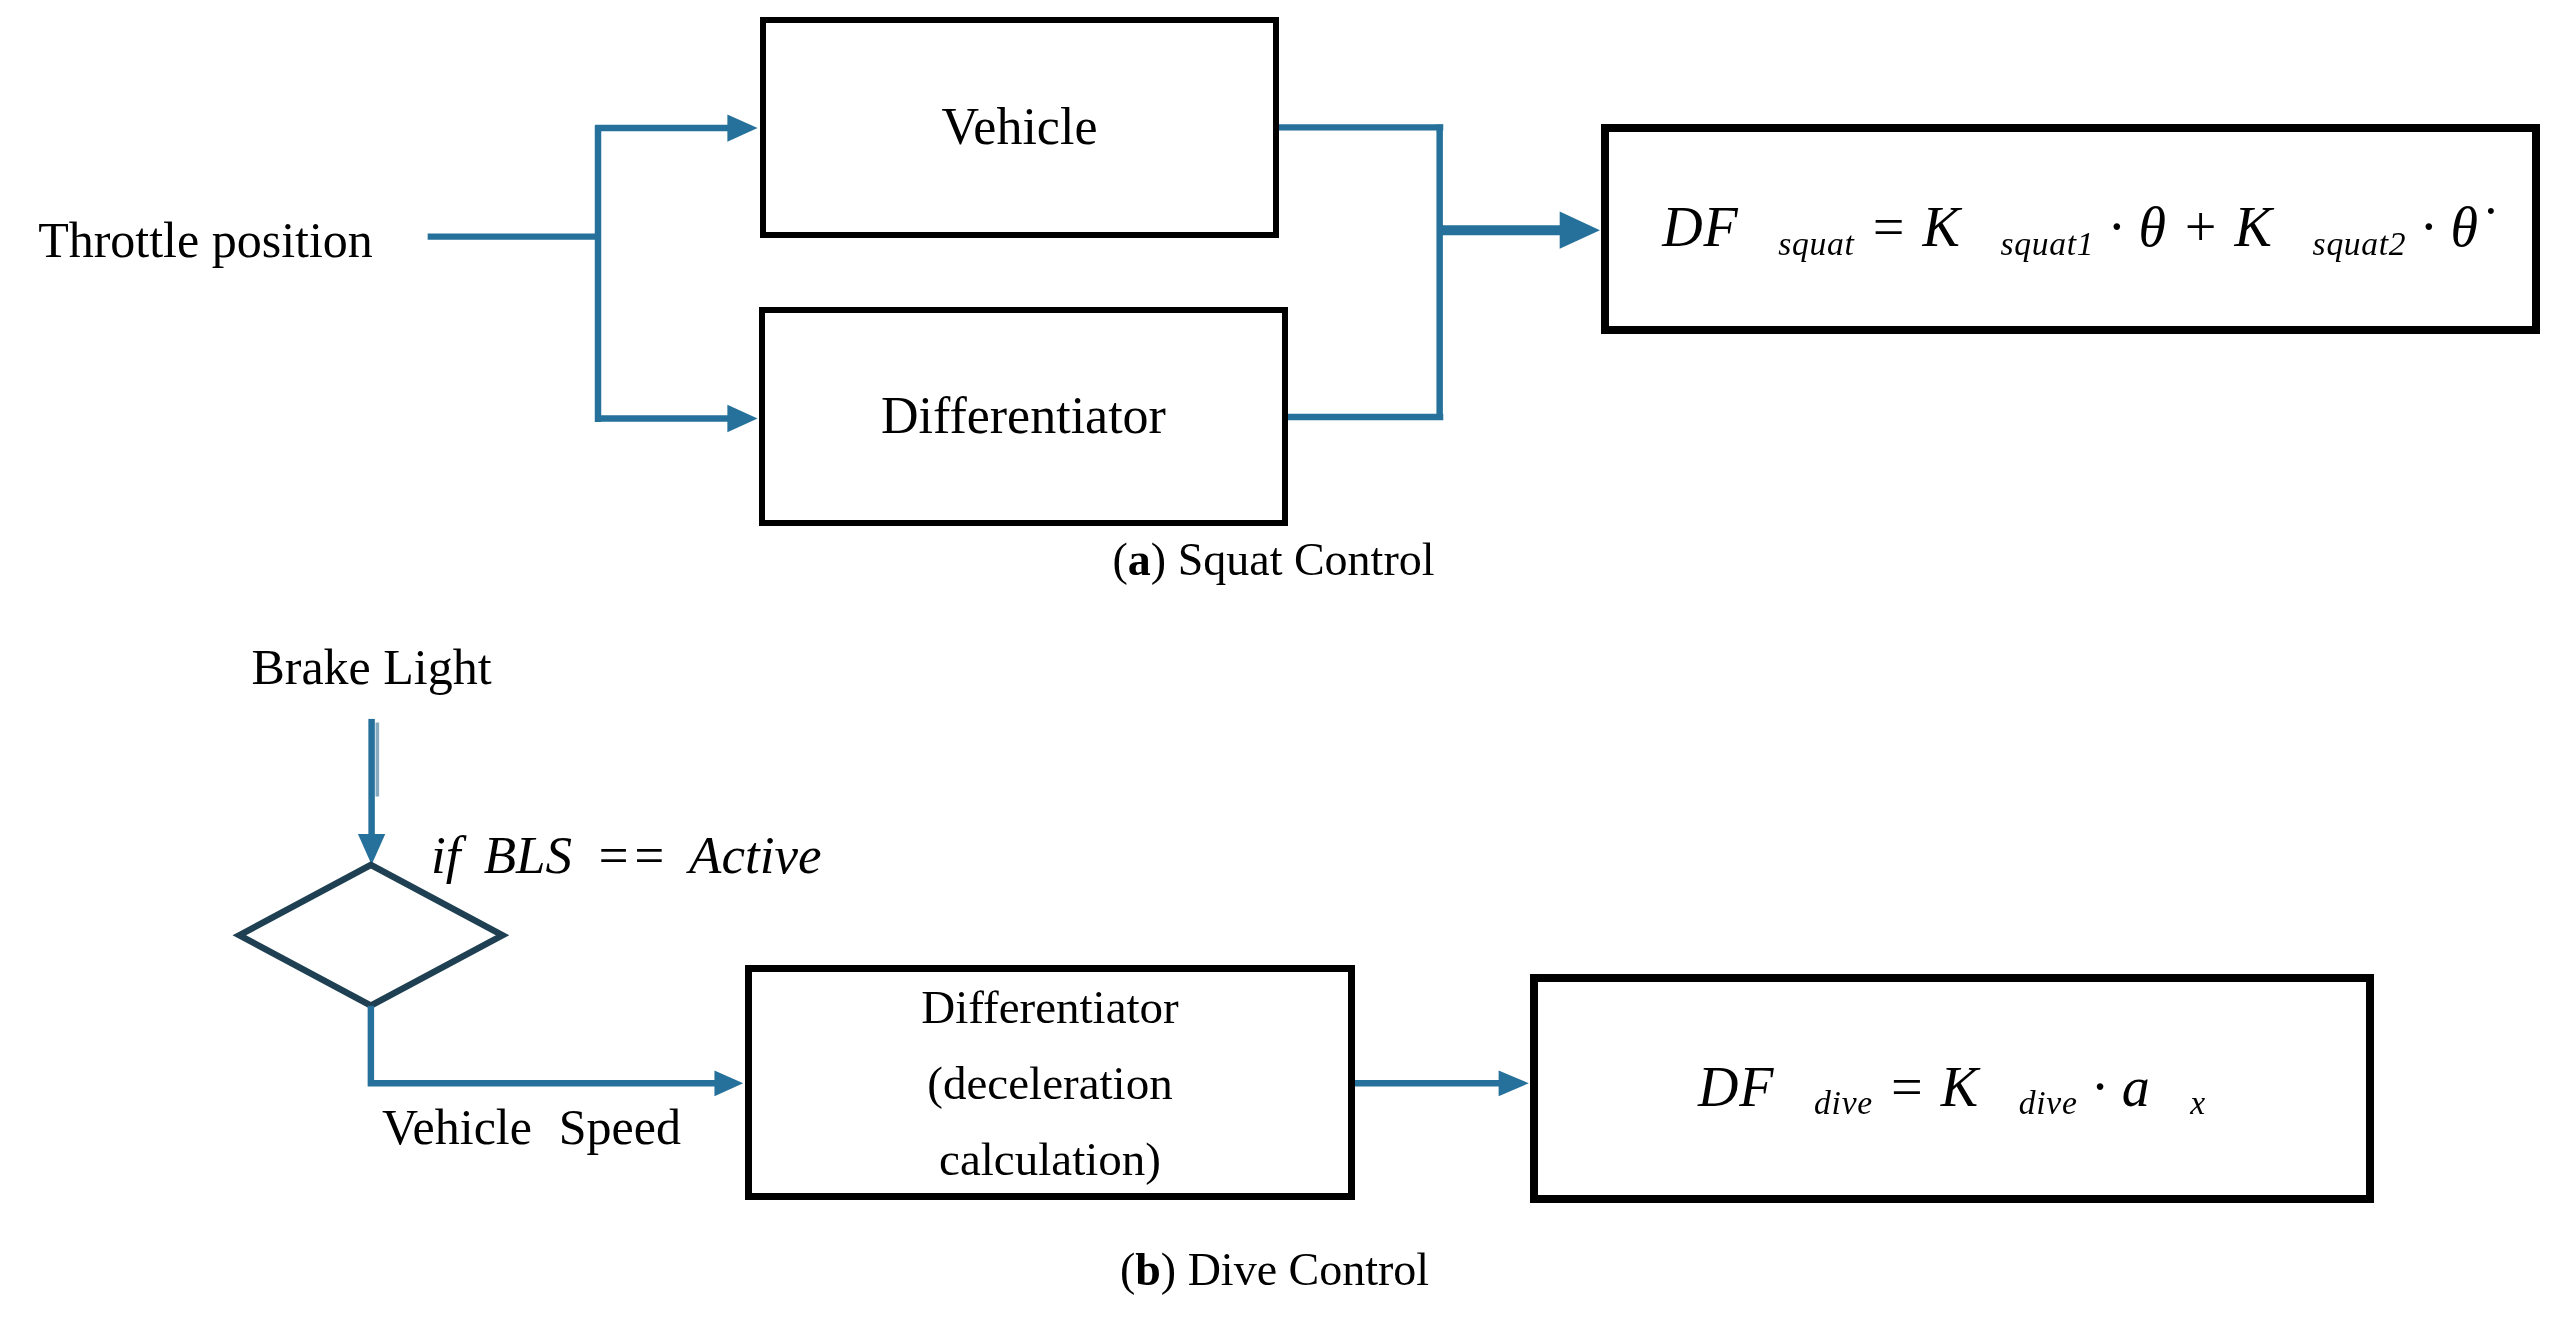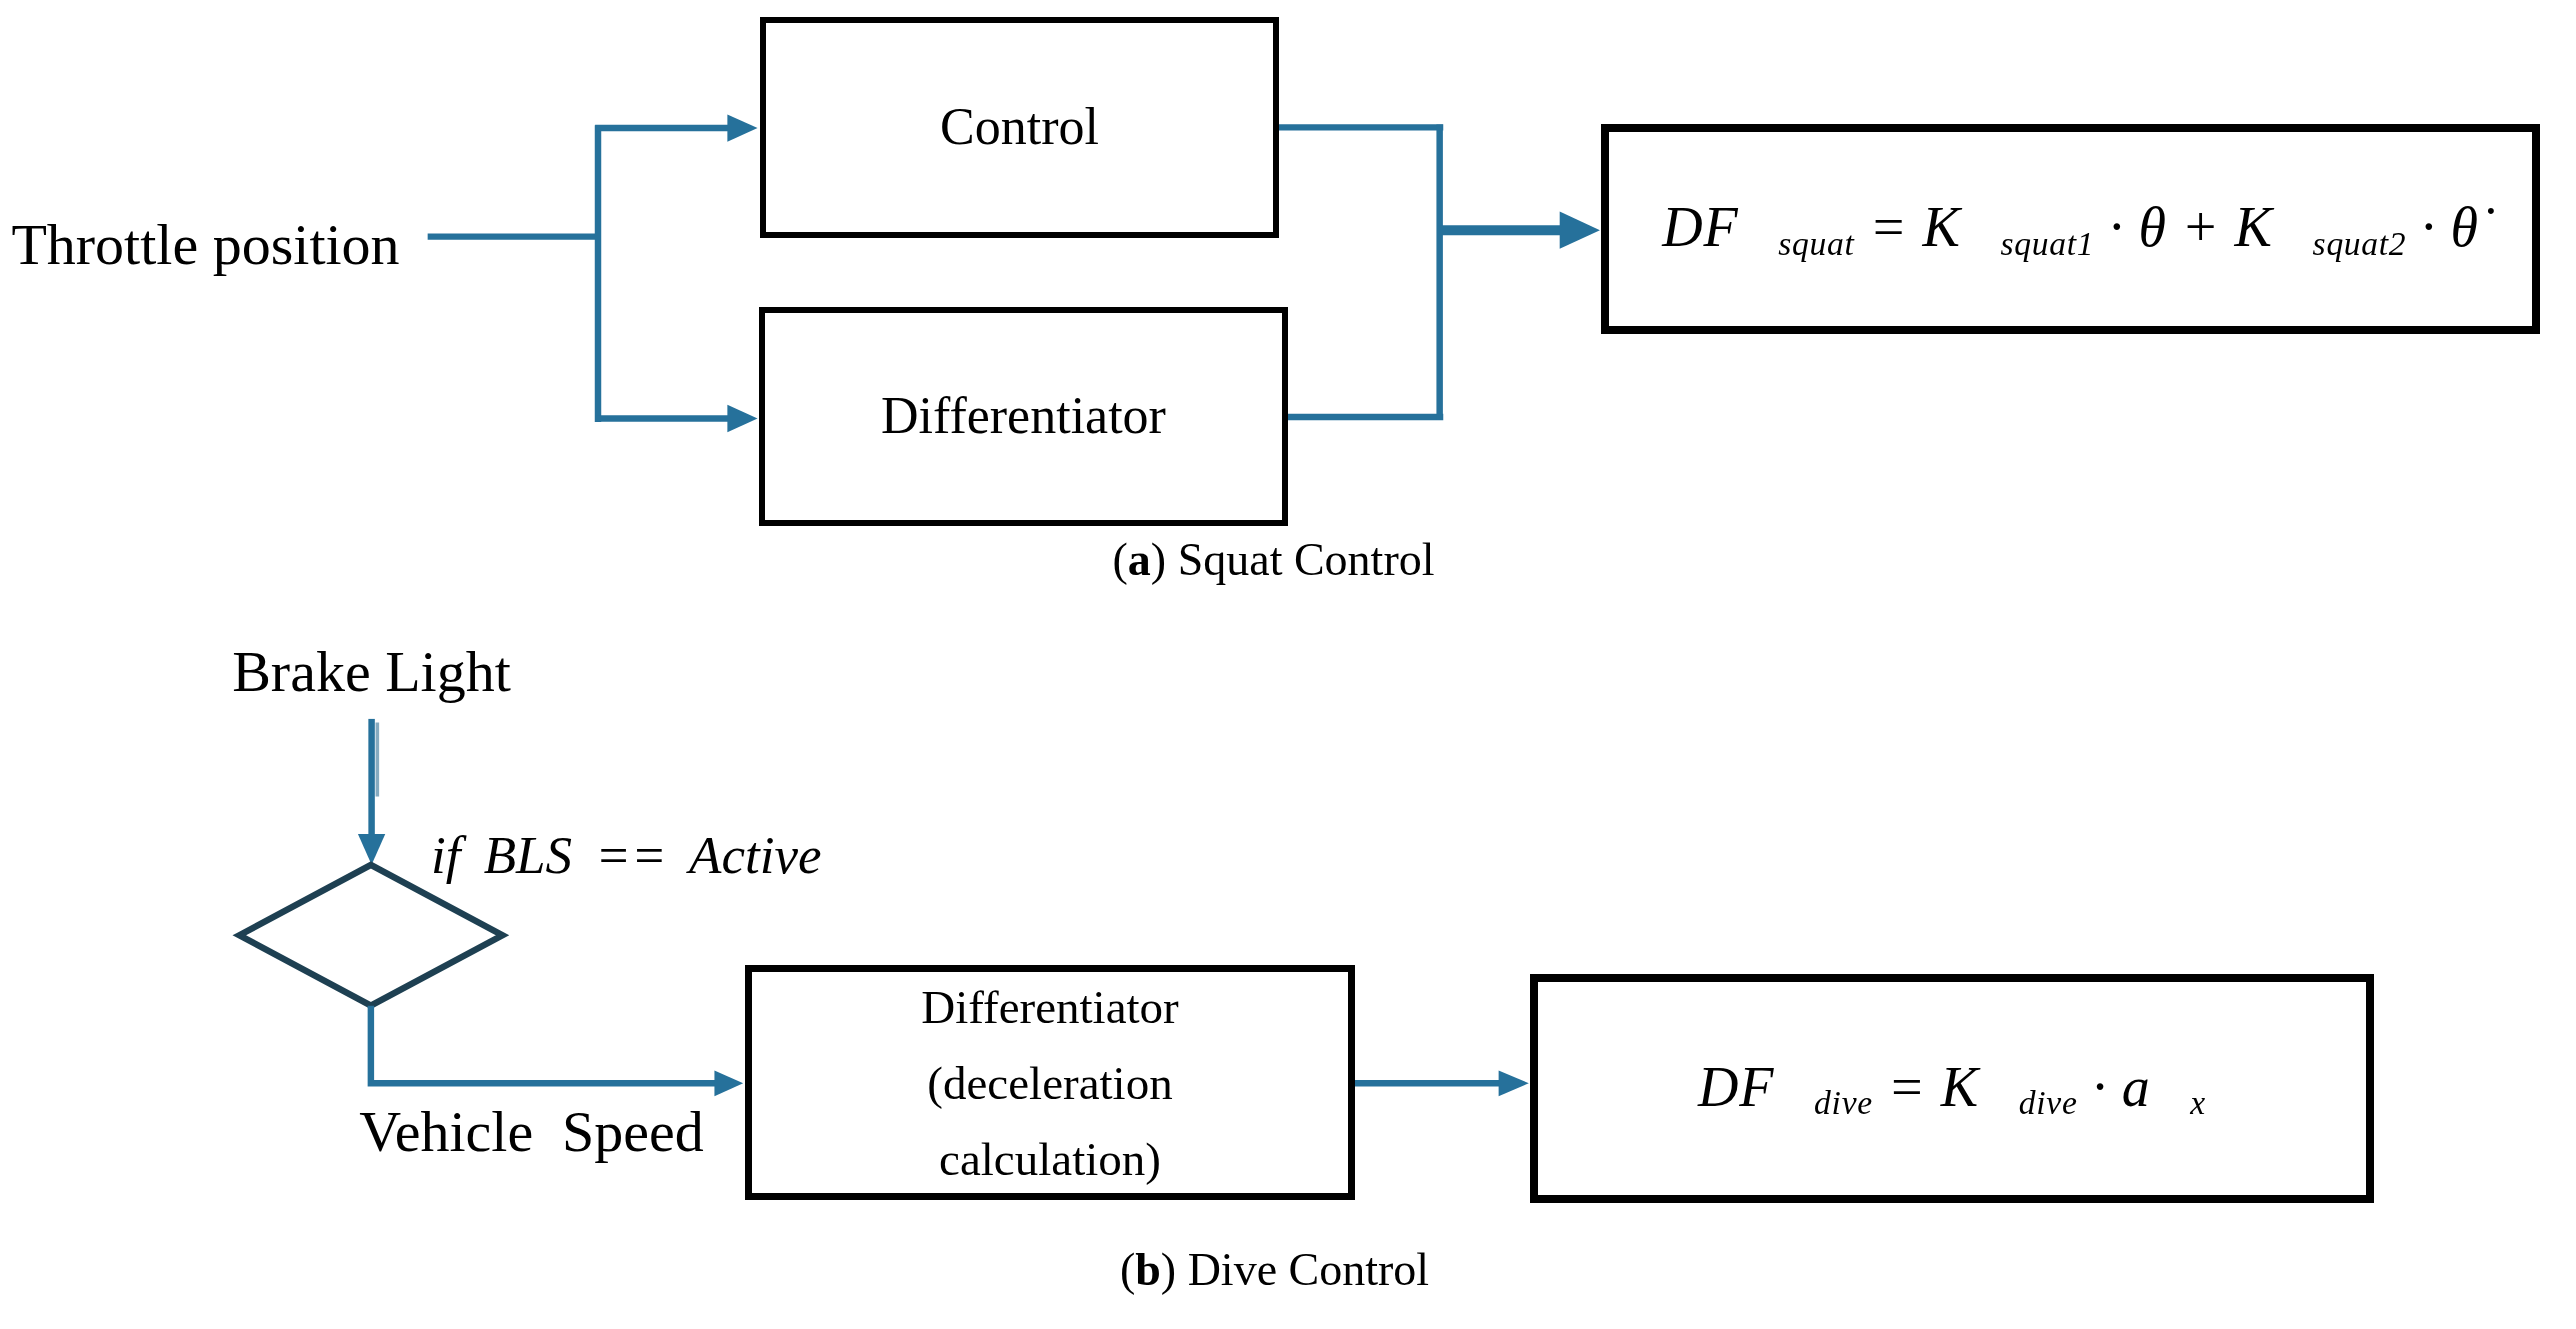--- a/index.html
+++ b/index.html
@@ -33,21 +33,21 @@
     border:6.5px solid var(--border);
     display:flex;align-items:center;justify-content:center;
     text-align:center;
   }
   .box-label{font-size:52px;line-height:1.05;color:var(--text);}
   .box-multiline{font-size:47px;line-height:76px;color:var(--text);}
 
   .free-label{
     position:absolute;
     text-align:center;
-    font-size:58px;
+    font-size:50px;
     color:var(--text);
     white-space:nowrap;
   }
   .formula-box{border-width:8px;}
   .formula{
     font-style:italic;
     font-size:56px;
     white-space:nowrap;
     letter-spacing:0.7px;
   }
@@ -96,21 +96,21 @@
     <polygon class="diamond-shape" points="333,1301 516,1203 699,1301 516,1399"></polygon>
     <polyline class="conn w9" points="516,1399 516,1507 996,1507"></polyline>
     <polygon class="arrowhead" points="994,1489 994,1525 1034,1507"></polygon>
     <line class="conn w9" x1="1885" y1="1507" x2="2087" y2="1507"></line>
     <polygon class="arrowhead" points="2085,1489 2085,1525 2127,1507"></polygon>
   </svg>
 
   <div class="free-label" style="left:0px;top:211px;width:411px;">Throttle position</div>
 
   <div class="box" style="left:760px;top:16.5px;width:519px;height:221px;">
-    <span class="box-label">Control</span>
+    <span class="box-label">Vehicle</span>
   </div>
 
   <div class="box" style="left:759px;top:307px;width:529px;height:219px;">
     <span class="box-label">Differentiator</span>
   </div>
 
   <div class="box formula-box" style="left:1601px;top:124px;width:939px;height:210px;">
     <span class="formula"><span class="seg-base">DF</span><span class="seg-sub">squat</span><span class="seg-base"> = </span><span class="seg-base">K</span><span class="seg-sub">squat1</span><span class="seg-base"> · </span><span class="seg-base">θ</span><span class="seg-base"> + </span><span class="seg-base">K</span><span class="seg-sub">squat2</span><span class="seg-base"> · </span><span class="seg-base">θ̇</span></span>
   </div>
 

